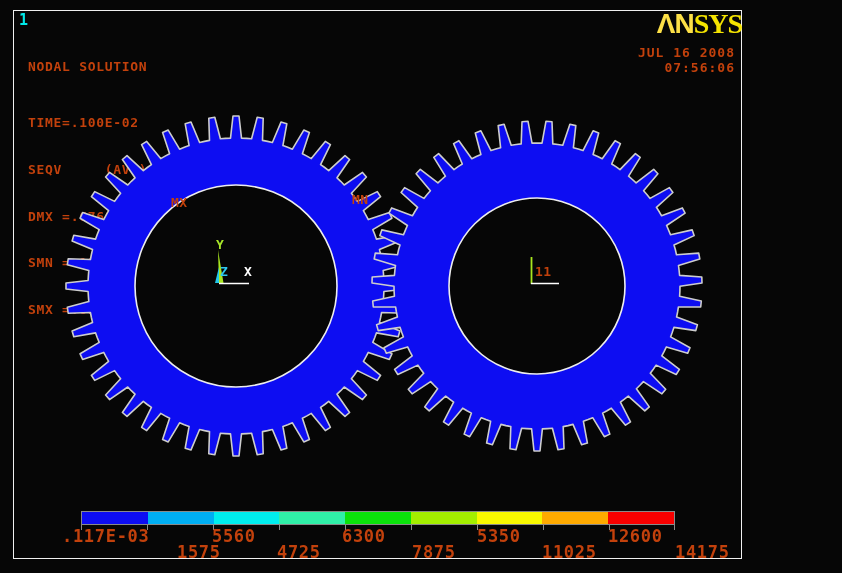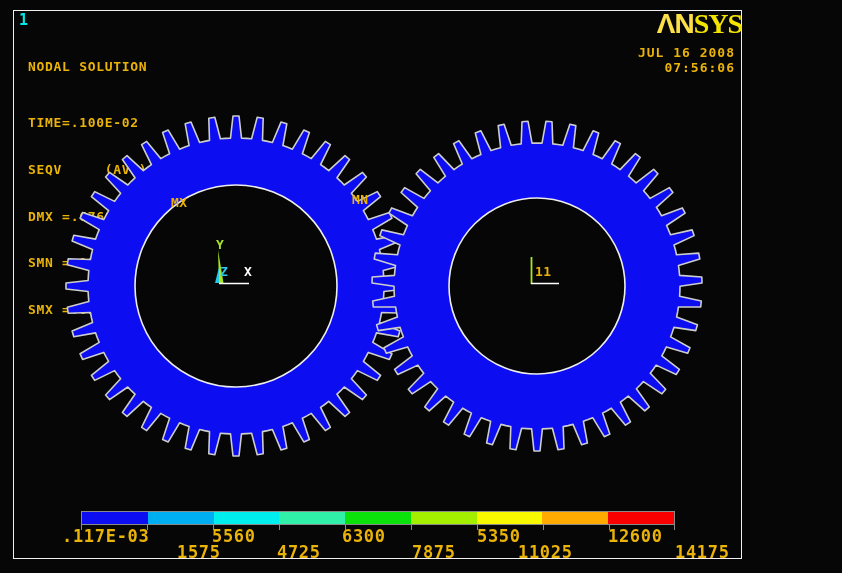--- a/index.html
+++ b/index.html
@@ -6,21 +6,21 @@
   body { background:#000; }
   .screen {
     position:relative; width:842px; height:573px; background:#060606;
     overflow:hidden;
     font-family:"DejaVu Sans Mono", monospace;
   }
   .frame {
     position:absolute; left:13px; top:10px; width:727px; height:547px;
     border:1px solid #f0f0f0;
   }
-  .mono { font-family:"DejaVu Sans Mono", monospace; font-weight:bold; color:#eab308; }
+  .mono { font-family:"DejaVu Sans Mono", monospace; font-weight:bold; color:#c2410c; }
   .plot-number {
     position:absolute; left:19px; top:11px; font-size:15px; color:#00e8e8;
     font-weight:bold; letter-spacing:0.5px;
   }
   .info-block {
     position:absolute; left:28px; top:28px; font-size:13px; letter-spacing:0.7px;
     white-space:pre; line-height:15.6px;
   }
   .info-block .first-line { margin-bottom:9px; }
   .logo {
@@ -125,18 +125,18 @@
       </div>
   </div>
   <div id="cb-labels">
       <div class="cb-label mono" style="left: 62px; top: 526px;">.117E-03</div>
       <div class="cb-label mono" style="left: 145px; top: 542px; margin-left: 32px;">1575</div>
       <div class="cb-label mono" style="left: 212px; top: 526px;">5560</div>
       <div class="cb-label mono" style="left: 277px; top: 542px;">4725</div>
       <div class="cb-label mono" style="left: 342px; top: 526px;">6300</div>
       <div class="cb-label mono" style="left: 412px; top: 542px;">7875</div>
       <div class="cb-label mono" style="left: 477px; top: 526px;">5350</div>
-      <div class="cb-label mono" style="left: 518px; top: 542px;">11025</div>
+      <div class="cb-label mono" style="left: 542px; top: 542px;">11025</div>
       <div class="cb-label mono" style="left: 608px; top: 526px;">12600</div>
       <div class="cb-label mono" style="left: 675px; top: 542px;">14175</div>
     </div>
 
 </div>
 
 </body></html>

